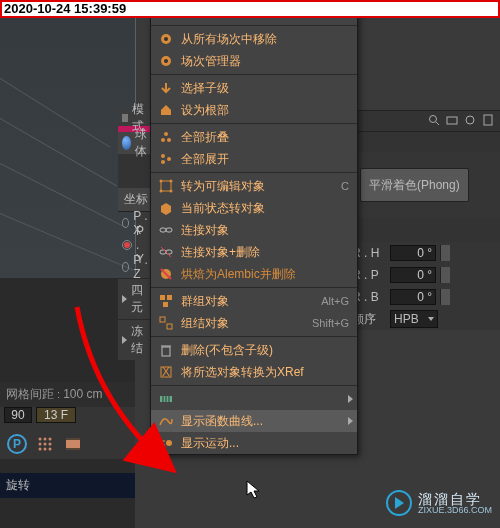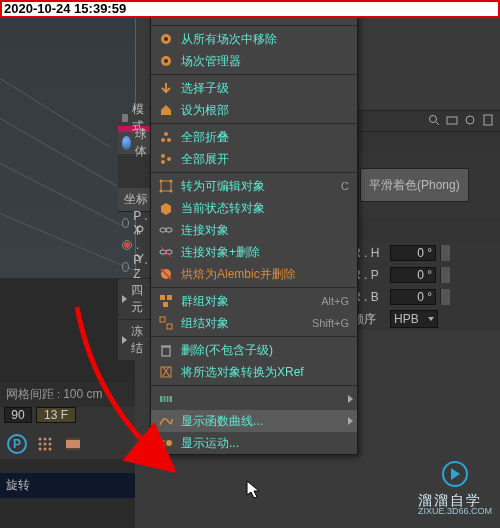--- a/index.html
+++ b/index.html
@@ -23,33 +23,33 @@
 .num-input { background: #222; border: 1px solid #111; color: #ccc; width: 46px; height: 16px; padding: 0 3px; display: inline-flex; align-items: center; justify-content:flex-end; }
 .spinner { width: 10px; height: 16px; background: #555; border-left: 1px solid #222; display:inline-block; }
 .dropdown { background: #222; border: 1px solid #111; display: flex; align-items: center; justify-content: space-between; padding: 0 3px; height: 18px; width: 48px; }
 .tri { width: 0; height: 0; border-left: 3px solid transparent; border-right: 3px solid transparent; border-top: 4px solid #aaa; }
 .section-expand { display: flex; align-items: center; padding: 3px 4px; background: #3a3a3a; gap: 4px; border-top: 1px solid #2a2a2a; }
 .tri-right { width: 0; height: 0; border-top: 4px solid transparent; border-bottom: 4px solid transparent; border-left: 5px solid #aaa; }
 .context-menu { position: absolute; top: 0; left: 150px; width: 208px; background: #434343; border: 1px solid #1a1a1a; box-shadow: 2px 2px 6px rgba(0,0,0,.5); z-index: 50; }
 .menu-item { display: flex; align-items: center; height: 22px; padding: 0 6px; gap: 6px; position: relative; }
 .menu-item.hl { background: #5a5a5a; }
 .menu-icon { width: 18px; height: 18px; display: inline-flex; align-items: center; justify-content: center; flex-shrink: 0; }
-.menu-label { flex: 1; color: #5eead4; }
+.menu-label { flex: 1; color: #fdba74; }
 .menu-label.orange { color: #d88b3a; }
 .menu-shortcut { color: #999; font-size: 11px; padding-right: 2px; }
 .menu-sub { position: absolute; right: 4px; width: 0; height: 0; border-top: 4px solid transparent; border-bottom: 4px solid transparent; border-left: 5px solid #aaa; }
 .sep { height: 1px; background: #2a2a2a; margin: 2px 0; }
 .bottom-bar { position: absolute; top: 382px; left: 0; width: 135px; }
 .grid-dist { background: #2d2d2d; padding: 4px 6px; color: #999; font-size: 11px; }
 .frame-row { display: flex; align-items: flex-start; height: 22px; background: #353535; gap: 4px; padding: 0 4px; }
 .icon-row2 { display: flex; align-items: center; height: 30px; background: #353535; gap: 6px; padding: 0 6px; }
 .tool-icon { width: 22px; height: 22px; display: inline-flex; align-items: center; justify-content: center; }
 .rot-title { background: #0f172a; padding: 4px 6px; }
 .arrow-annot { position: absolute; top: 295px; left: 65px; z-index: 60; pointer-events: none; }
-.watermark { position: absolute; bottom: 12px; right: 8px; z-index: 70; display: flex; align-items: center; gap: 6px; color: #cfe; flex-direction: column; }
+.watermark { position: absolute; bottom: 12px; right: 8px; z-index: 70; display: flex; align-items: center; gap: 6px; color: #cfe; }
 .watermark .play { width: 26px; height: 26px; border: 2px solid #2aa5d8; border-radius: 50%; display: flex; align-items: center; justify-content: center; }
 .watermark .play::after { content: ""; border-left: 9px solid #2aa5d8; border-top: 6px solid transparent; border-bottom: 6px solid transparent; margin-left: 2px; }
 .wm-text { display: flex; flex-direction: column; line-height: 1; }
 .wm-text .cn { font-size: 14px; letter-spacing: 2px; color: #d5e8f3; }
 .wm-text .en { font-size: 9px; color: #9ec4d8; }
 .cursor { position: absolute; top: 480px; left: 246px; z-index: 80; pointer-events:none; }
 svg { display: block; }
 </style>
 </head>
 <body>

